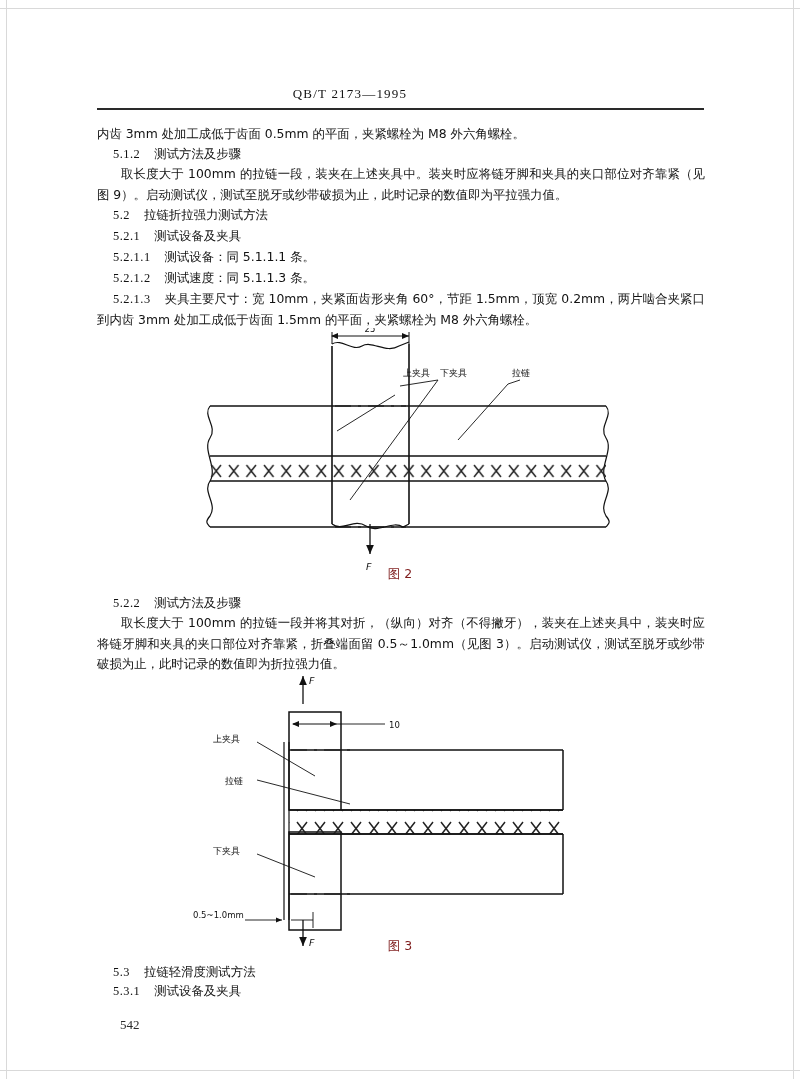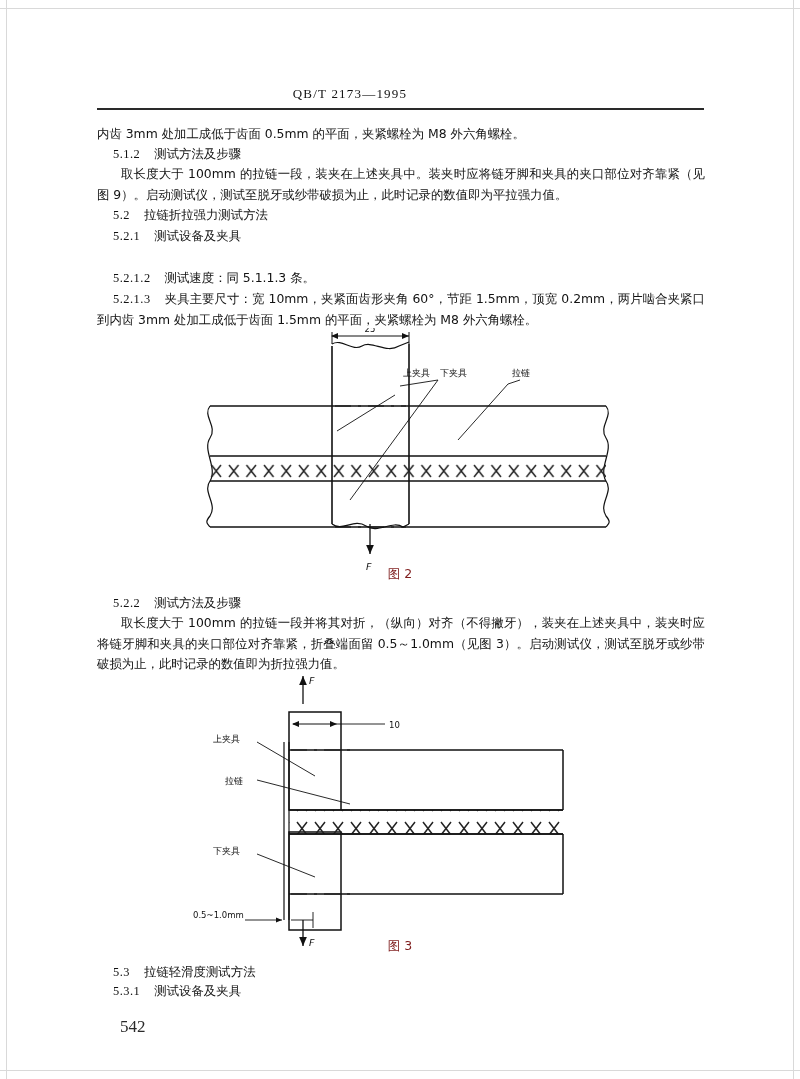--- a/index.html
+++ b/index.html
@@ -73,21 +73,21 @@
     font-size: 12.5px;
     color: #7f1d1d;
     text-align: center;
   }
 
   .pageno {
     position: absolute;
     left: 120px;
     top: 1017px;
     font-family: "Liberation Serif", "DejaVu Serif", serif;
-    font-size: 17px;
+    font-size: 13px;
     color: #2a2a2a;
   }
   svg text {
     font-family: "DejaVu Sans", sans-serif;
     fill: #111;
   }
 </style>
 </head>
 <body>
 
@@ -110,20 +110,23 @@
   <div class="block indent" style="top:164px;">取长度大于 100mm 的拉链一段，装夹在上述夹具中。装夹时应将链牙脚和夹具的夹口部位对齐靠紧（见图 9）。启动测试仪，测试至脱牙或纱带破损为止，此时记录的数值即为平拉强力值。</div>
 
   <div class="block" style="top:205px;">
     <span class="sec-no">5.2</span><span class="sec-gap"></span><span>拉链折拉强力测试方法</span>
   </div>
 
   <div class="block" style="top:226px;">
     <span class="sec-no">5.2.1</span><span class="sec-gap"></span><span>测试设备及夹具</span>
   </div>
 
+  <div class="block" style="top:247px;">
+    <span class="sec-no">5.2.1.1</span><span class="sec-gap"></span><span>测试设备：同 5.1.1.1 条。</span>
+  </div>
 
   <div class="block" style="top:268px;">
     <span class="sec-no">5.2.1.2</span><span class="sec-gap"></span><span>测试速度：同 5.1.1.3 条。</span>
   </div>
 
   <div class="block" style="top:289px;">
     <span class="sec-no">5.2.1.3</span><span class="sec-gap"></span><span>夹具主要尺寸：宽 10mm，夹紧面齿形夹角 60°，节距 1.5mm，顶宽 0.2mm，两片啮合夹紧口到内齿 3mm 处加工成低于齿面 1.5mm 的平面，夹紧螺栓为 M8 外六角螺栓。</span>
   </div>
 
   <div class="figwrap" style="left:190px; top:328px;">

